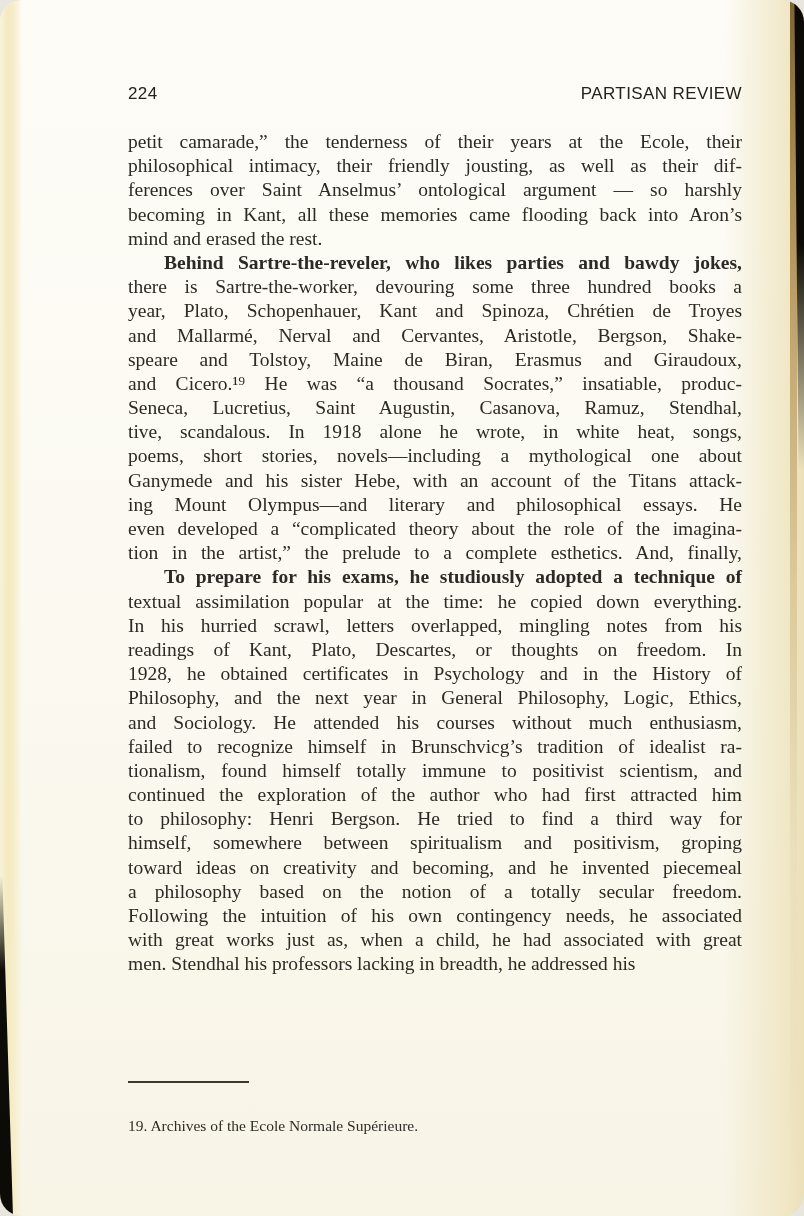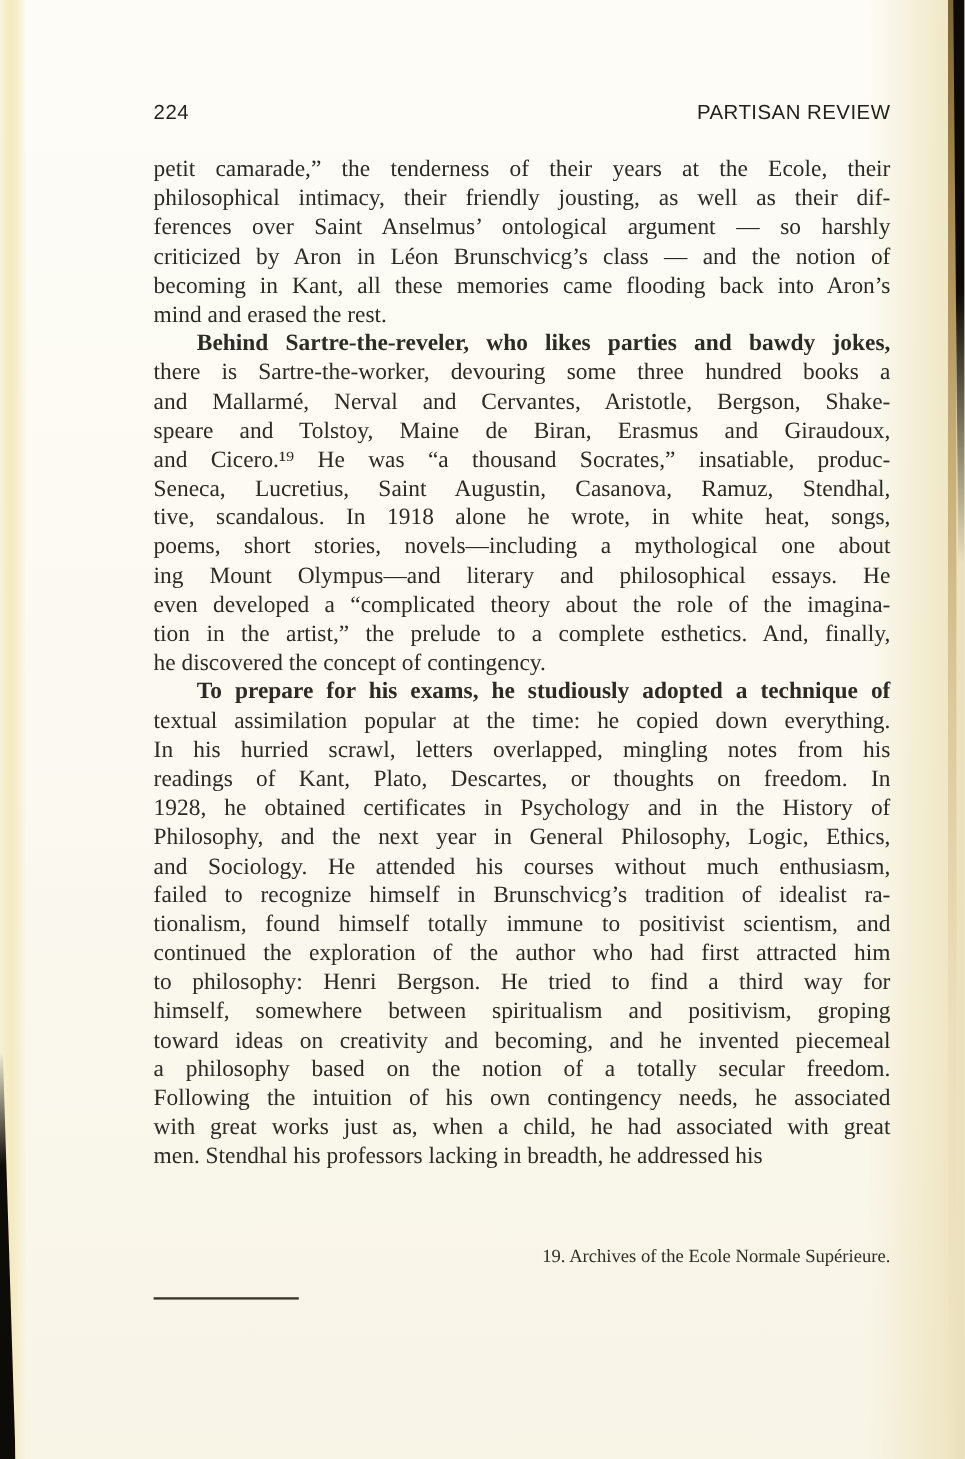--- a/index.html
+++ b/index.html
@@ -9,20 +9,21 @@
     position: relative;
     width: 804px;
     height: 1216px;
     margin: 0 auto;
     overflow: hidden;
     background:
       linear-gradient(to right, rgba(246,238,208,0) 0%, rgba(246,238,208,0) 90%, rgba(238,228,190,0.85) 98%, rgba(233,221,178,0.9) 100%),
       linear-gradient(to bottom, #fdfcf7 0%, #fbf9f0 55%, #f8f4e6 100%);
     font-family: "Liberation Serif", "DejaVu Serif", serif;
     color: #2b2a24;
+    border-radius: 22px;
   }
 
   
   .edge-left-yellow {
     position: absolute; left: 0; top: 0; width: 22px; height: 100%;
     background: linear-gradient(to right, rgba(245,236,196,0.55) 0%, #f4eac0 35%, #f6eecb 65%, rgba(246,238,203,0) 100%);
   }
   .edge-left-black {
     position: absolute; left: 0; bottom: 0; width: 13px; height: 340px;
     background: linear-gradient(to top, #0c0b07 0%, #0d0c08 72%, rgba(13,12,8,0) 100%);
@@ -60,22 +61,22 @@
   }
   .line.last { text-align-last: left; }
   .line.indent { text-indent: 36px; font-weight: bold; }
 
   
   .footnote-rule {
     position: absolute; left: 128px; top: 1081px; width: 121px; height: 2px;
     background: #3c392e;
   }
   .footnote {
-    position: absolute; left: 128px; top: 1038px; width: 614px;
-    font-size: 15.5px; line-height: 20px; color: #2e2d26; text-align: right;
+    position: absolute; left: 128px; top: 1116px; width: 614px;
+    font-size: 15.5px; line-height: 20px; color: #2e2d26;
   }
 </style>
 </head>
 <body>
 
 <div class="scan">
 
   <div class="edge-left-yellow"></div>
   <div class="edge-left-black"></div>
   <div class="edge-right-tan"></div>
@@ -84,37 +85,37 @@
   <div class="running-head">
     <span>224</span>
     <span>PARTISAN REVIEW</span>
   </div>
 
   <div class="text-block">
       <div class="para">
         <div class="line">petit camarade,” the tenderness of their years at the Ecole, their</div>
         <div class="line">philosophical intimacy, their friendly jousting, as well as their dif-</div>
         <div class="line">ferences over Saint Anselmus’ ontological argument — so harshly</div>
-        <div class="line">criticized by Aron in Léon Brunschvicg’s class — and the notion of</div>
         <div class="line">becoming in Kant, all these memories came flooding back into Aron’s</div>
         <div class="line last">mind and erased the rest.</div>
       </div>
       <div class="para">
         <div class="line indent">Behind Sartre-the-reveler, who likes parties and bawdy jokes,</div>
         <div class="line">there is Sartre-the-worker, devouring some three hundred books a</div>
+        <div class="line">year, Plato, Schopenhauer, Kant and Spinoza, Chrétien de Troyes</div>
         <div class="line">and Mallarmé, Nerval and Cervantes, Aristotle, Bergson, Shake-</div>
         <div class="line">speare and Tolstoy, Maine de Biran, Erasmus and Giraudoux,</div>
         <div class="line">and Cicero.¹⁹ He was “a thousand Socrates,” insatiable, produc-</div>
         <div class="line">Seneca, Lucretius, Saint Augustin, Casanova, Ramuz, Stendhal,</div>
         <div class="line">tive, scandalous. In 1918 alone he wrote, in white heat, songs,</div>
         <div class="line">poems, short stories, novels—including a mythological one about</div>
+        <div class="line">Ganymede and his sister Hebe, with an account of the Titans attack-</div>
         <div class="line">ing Mount Olympus—and literary and philosophical essays. He</div>
         <div class="line">even developed a “complicated theory about the role of the imagina-</div>
         <div class="line">tion in the artist,” the prelude to a complete esthetics. And, finally,</div>
-        <div class="line last">he discovered the concept of contingency.</div>
       </div>
       <div class="para">
         <div class="line indent">To prepare for his exams, he studiously adopted a technique of</div>
         <div class="line">textual assimilation popular at the time: he copied down everything.</div>
         <div class="line">In his hurried scrawl, letters overlapped, mingling notes from his</div>
         <div class="line">readings of Kant, Plato, Descartes, or thoughts on freedom. In</div>
         <div class="line">1928, he obtained certificates in Psychology and in the History of</div>
         <div class="line">Philosophy, and the next year in General Philosophy, Logic, Ethics,</div>
         <div class="line">and Sociology. He attended his courses without much enthusiasm,</div>
         <div class="line">failed to recognize himself in Brunschvicg’s tradition of idealist ra-</div>

